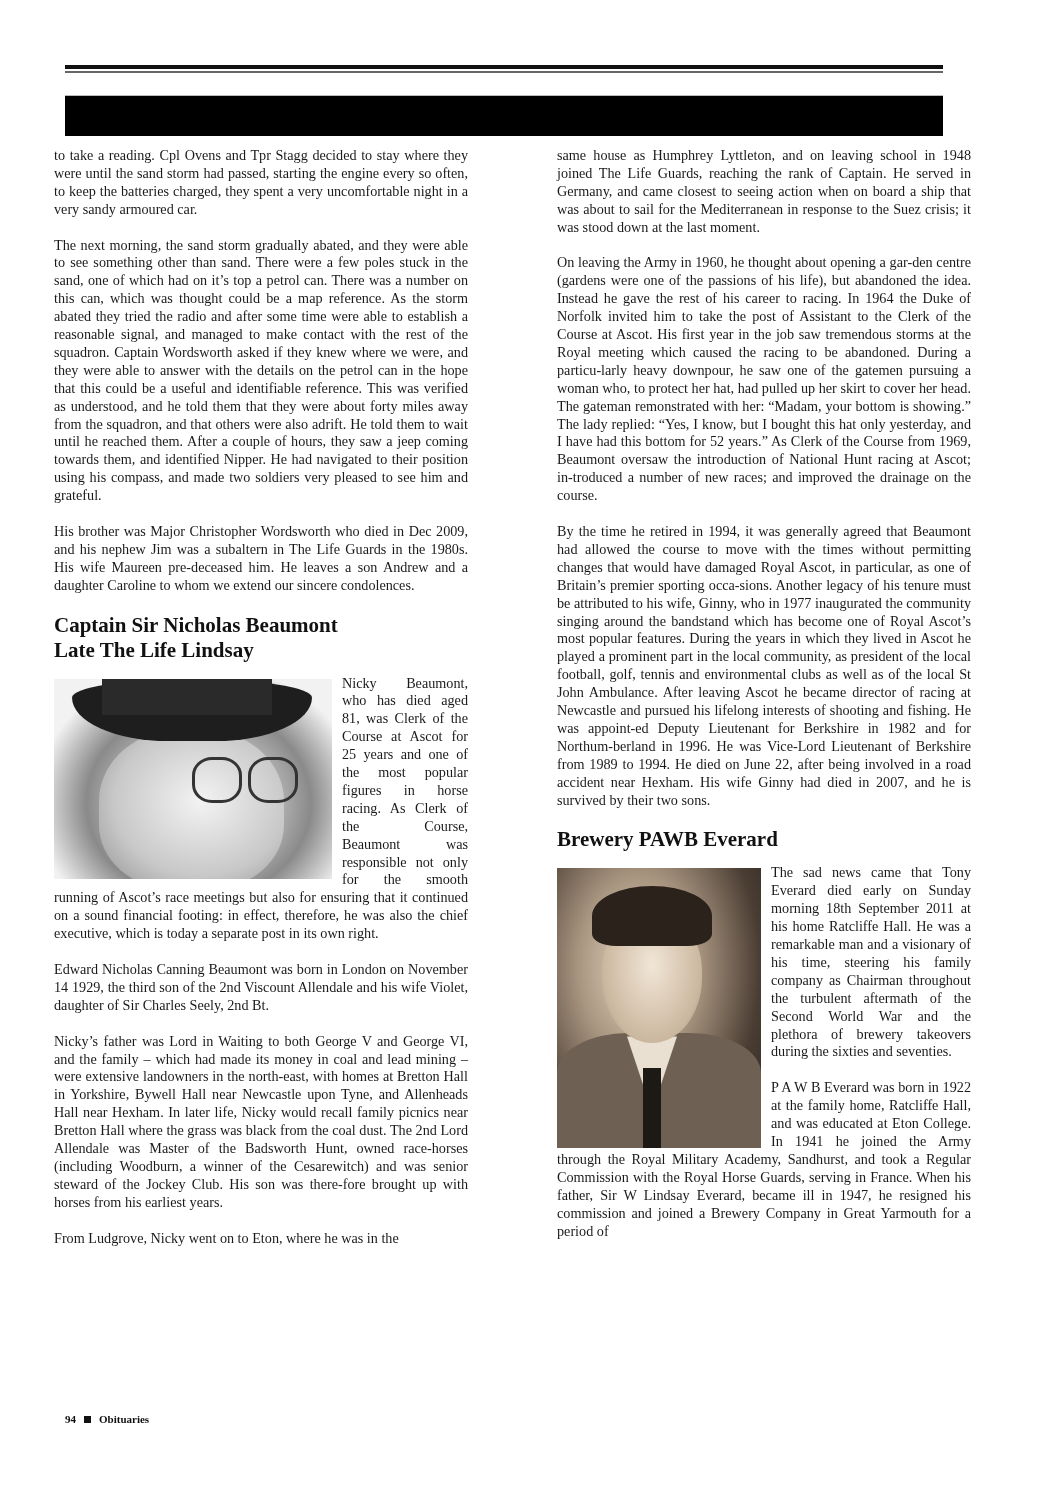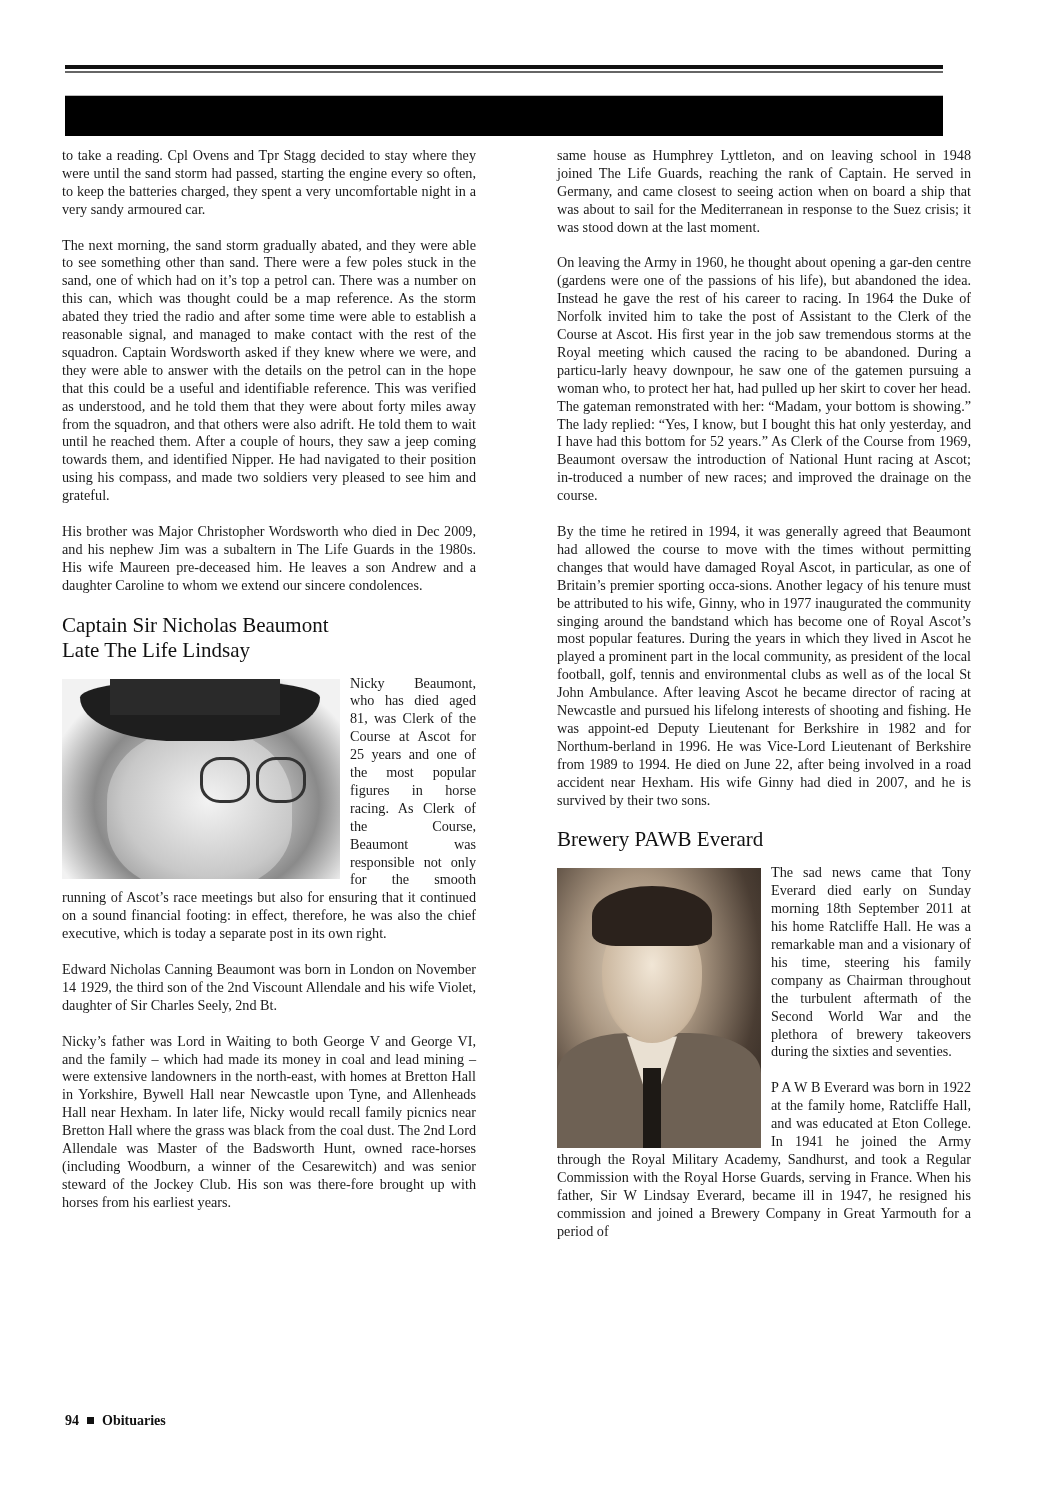--- a/index.html
+++ b/index.html
@@ -2,45 +2,45 @@
 <html><head>
 <meta charset="utf-8">
 <style>
   html, body { margin: 0; padding: 0; background: #ffffff; }
   body { width: 1059px; height: 1497px; position: relative; overflow: hidden;
          font-family: "Liberation Serif", "DejaVu Serif", serif; color: #1a1a1a; }
   .rule-thick { position: absolute; left: 65px; width: 878px; top: 65px; height: 4px; background: #111; }
   .rule-thin  { position: absolute; left: 65px; width: 878px; top: 71px; height: 2px; background: #666; }
   .black-band { position: absolute; left: 65px; width: 878px; top: 95px; height: 40px; background: #000; border-top: 1px solid #bbb; }
   .col { position: absolute; top: 147px; width: 414px; font-size: 14.2px; line-height: 17.9px; text-align: justify; }
-  .col-left { left: 62px; }
+  .col-left { left: 54px; }
   .col-right { left: 557px; }
   .col p { margin: 0 0 17.9px 0; }
-  h2.heading { font-size: 21px; line-height: 25px; font-weight: normal; margin: 6px 0 12px 0; text-align: left; color: #111; }
+  h2.heading { font-size: 21px; line-height: 25px; font-weight: bold; margin: 6px 0 12px 0; text-align: left; color: #111; }
   .byline { font-style: italic; margin: 0 0 10px 0; }
   .photo { float: left; margin: 4px 10px 2px 0; position: relative; overflow: hidden; }
   .photo-beaumont { width: 278px; height: 200px;
      background: radial-gradient(ellipse at 52% 62%, #e8e8e8 0%, #c9c9c9 30%, #8a8a8a 55%, #f2f2f2 80%),
                  #dcdcdc; }
   .photo-beaumont .hat { position: absolute; left: 18px; top: 0; width: 240px; height: 62px;
      background: #1e1e1e; border-radius: 50% 50% 40% 40% / 30% 30% 70% 70%; }
   .photo-beaumont .crown { position: absolute; left: 48px; top: 0; width: 170px; height: 36px; background: #2a2a2a; }
   .photo-beaumont .face { position: absolute; left: 45px; top: 50px; width: 185px; height: 160px;
      background: radial-gradient(ellipse at 55% 45%, #f3f3f3 0%, #c8c8c8 60%, #8e8e8e 100%); border-radius: 45% 45% 40% 40%; }
   .photo-beaumont .glasses { position: absolute; left: 138px; top: 78px; width: 104px; height: 44px; }
   .photo-beaumont .glasses span { position: absolute; top: 0; width: 44px; height: 40px; border: 3px solid #333; border-radius: 40%; }
   .photo-everard { width: 204px; height: 280px;
      background: radial-gradient(ellipse at 40% 35%, #e6d8c4 0%, #a89580 35%, #4a3d33 70%, #2a231d 100%); }
   .photo-everard .hair { position: absolute; left: 35px; top: 18px; width: 120px; height: 60px; background: #2b221c; border-radius: 50% 50% 20% 20%; }
   .photo-everard .face { position: absolute; left: 45px; top: 45px; width: 100px; height: 130px;
      background: radial-gradient(ellipse at 50% 40%, #f1e6d6 0%, #cbb79f 70%, #8f7b66 100%); border-radius: 45% 45% 50% 50%; }
   .photo-everard .coat { position: absolute; left: 0; top: 165px; width: 204px; height: 115px; background: #6e6154; border-radius: 35% 35% 0 0; }
   .photo-everard .shirt { position: absolute; left: 70px; top: 168px; width: 50px; height: 60px; background: #e9e0d2; clip-path: polygon(0 0,100% 0,60% 100%,40% 100%); }
   .photo-everard .tie { position: absolute; left: 86px; top: 200px; width: 18px; height: 80px; background: #1d1915; }
-  .footer { position: absolute; left: 65px; top: 1413px; font-size: 14px; font-weight: bold; color: #111; }
+  .footer { position: absolute; left: 65px; top: 1413px; font-size: 11px; font-weight: bold; color: #111; }
   .footer .sq { display: inline-block; width: 7px; height: 7px; background: #111; margin: 0 8px 2px 8px; vertical-align: middle; }
 </style>
 </head>
 <body>
 
 <div class="rule-thick"></div>
 <div class="rule-thin"></div>
 <div class="black-band"></div>
 
 <div class="col col-left">
@@ -58,20 +58,21 @@
     <div class="hat"></div>
     <div class="crown"></div>
     <div class="glasses">
         <span style="left:0"></span>
         <span style="left:56px"></span>
       </div>
   </div>
   <p>Nicky Beaumont, who has died aged 81, was Clerk of the Course at Ascot for 25 years and one of the most popular figures in horse racing.  As Clerk of the Course, Beaumont was responsible not only for the smooth running of Ascot’s race meetings but also for ensuring that it continued on a sound financial footing: in effect, therefore, he was also the chief executive, which is today a separate post in its own right.</p>
   <p>Edward Nicholas Canning Beaumont was born in London on November 14 1929, the third son of the 2nd Viscount Allendale and his wife Violet, daughter of Sir Charles Seely, 2nd Bt.</p>
   <p>Nicky’s father was Lord in Waiting to both George V and George VI, and the family – which had made its money in coal and lead mining – were extensive landowners in the north-east, with homes at Bretton Hall in Yorkshire, Bywell Hall near Newcastle upon Tyne, and Allenheads Hall near Hexham. In later life, Nicky would recall family picnics near Bretton Hall where the grass was black from the coal dust. The 2nd Lord Allendale was Master of the Badsworth Hunt, owned race-horses (including Woodburn, a winner of the Cesarewitch) and was senior steward of the Jockey Club. His son was there-fore brought up with horses from his earliest years.</p>
+  <p>From Ludgrove, Nicky went on to Eton, where he was in the</p>
 </div>
 
 <div class="col col-right">
   <p>same house as Humphrey Lyttleton, and on leaving school in 1948 joined The Life Guards, reaching the rank of Captain. He served in Germany, and came closest to seeing action when on board a ship that was about to sail for the Mediterranean in response to the Suez crisis; it was stood down at the last moment.</p>
   <p>On leaving the Army in 1960, he thought about opening a gar-den centre (gardens were one of the passions of his life), but abandoned the idea. Instead he gave the rest of his career to racing. In 1964 the Duke of Norfolk invited him to take the post of Assistant to the Clerk of the Course at Ascot.  His first year in the job saw tremendous storms at the Royal meeting which caused the racing to be abandoned. During a particu-larly heavy downpour, he saw one of the gatemen pursuing a woman who, to protect her hat, had pulled up her skirt to cover her head. The gateman remonstrated with her: “Madam, your bottom is showing.” The lady replied: “Yes, I know, but I bought this hat only yesterday, and I have had this bottom for 52 years.”  As Clerk of the Course from 1969, Beaumont oversaw the introduction of National Hunt racing at Ascot; in-troduced a number of new races; and improved the drainage on the course.</p>
   <p>By the time he retired in 1994, it was generally agreed that Beaumont had allowed the course to move with the times without permitting changes that would have damaged Royal Ascot, in particular, as one of Britain’s premier sporting occa-sions.  Another legacy of his tenure must be attributed to his wife, Ginny, who in 1977 inaugurated the community singing around the bandstand which has become one of Royal Ascot’s most popular features.  During the years in which they lived in Ascot he played a prominent part in the local community, as president of the local football, golf, tennis and environmental clubs as well as of the local St John Ambulance.  After leaving Ascot he became director of racing at Newcastle and pursued his lifelong interests of shooting and fishing.  He was appoint-ed Deputy Lieutenant for Berkshire in 1982 and for Northum-berland in 1996. He was Vice-Lord Lieutenant of Berkshire from 1989 to 1994.  He died on June 22, after being involved in a road accident near Hexham.  His wife Ginny had died in 2007, and he is survived by their two sons.</p>
 
   <h2 class="heading">
     <span>Brewery PAWB Everard</span><br>
   </h2>

